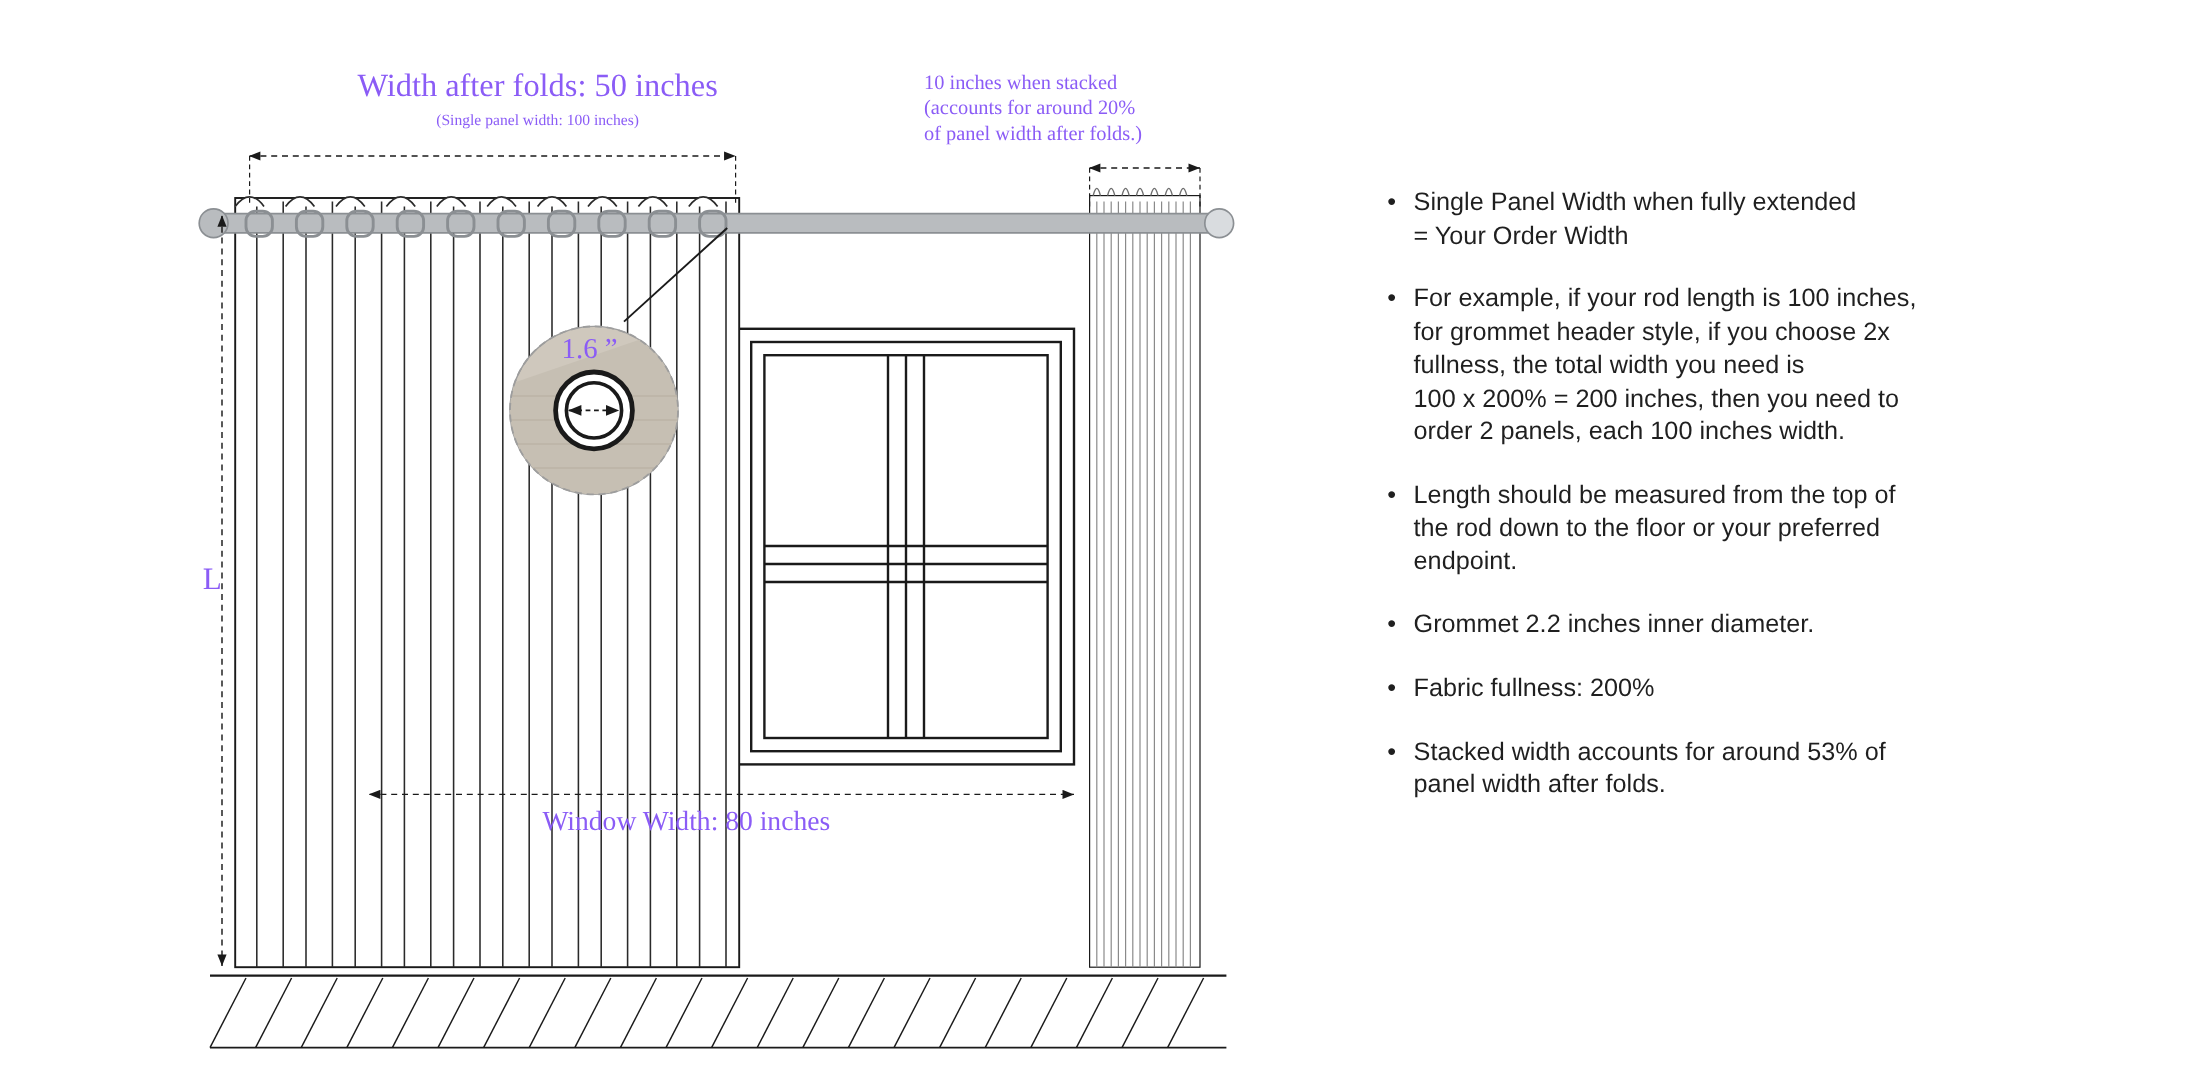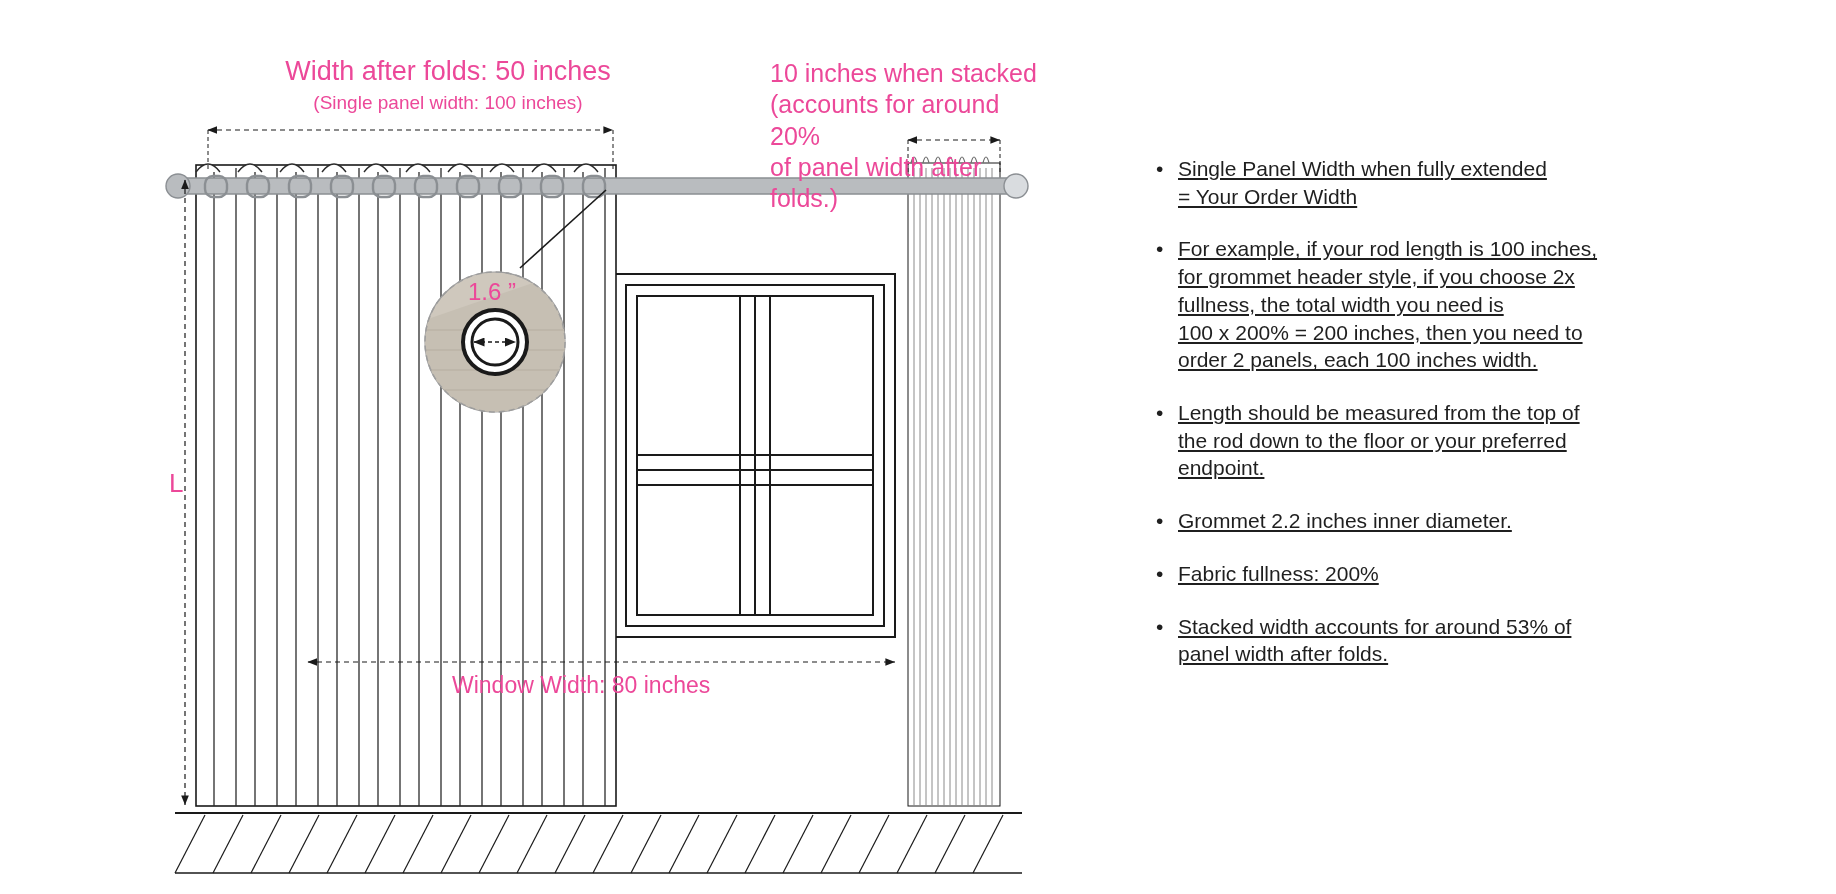--- a/index.html
+++ b/index.html
@@ -25,40 +25,41 @@
     position: absolute;
     left: 0;
     top: 0;
     width: 1060px;
     height: 894px;
   }
   
   .lbl {
     position: absolute;
     white-space: pre;
-    color: #ec4899;
+    color: #8b5cf6;
+    font-family: Liberation Serif, serif;
   }
   #label-width-after-folds {
     left: 238px;
     top: 56px;
     font-size: 27px;
     width: 420px;
     text-align: center;
   }
   #label-single-panel-width {
     left: 238px;
     top: 92px;
-    font-size: 19px;
+    font-size: 13px;
     width: 420px;
     text-align: center;
   }
   #label-stacked {
     left: 770px;
     top: 58px;
-    font-size: 25px;
+    font-size: 17px;
     line-height: 1.25;
     width: 280px;
   }
   #label-grommet-size {
     left: 468px;
     top: 278px;
     font-size: 24px;
   }
   #label-length {
     left: 169px;
@@ -89,21 +90,20 @@
   .note-item .bullet {
     position: absolute;
     left: 4px;
     top: 0px;
     font-size: 21px;
     line-height: 1.32;
   }
   .note-item .note-text {
     display: block;
     white-space: pre-line;
-    text-decoration: underline;
   }
 </style>
 </head>
 <body>
 
 <div class="page">
 
   <svg class="diagram" viewBox="0 0 1060 894">
     <defs>
       <marker id="arrowEnd" markerWidth="10" markerHeight="10" refX="8" refY="3.2" orient="auto">

